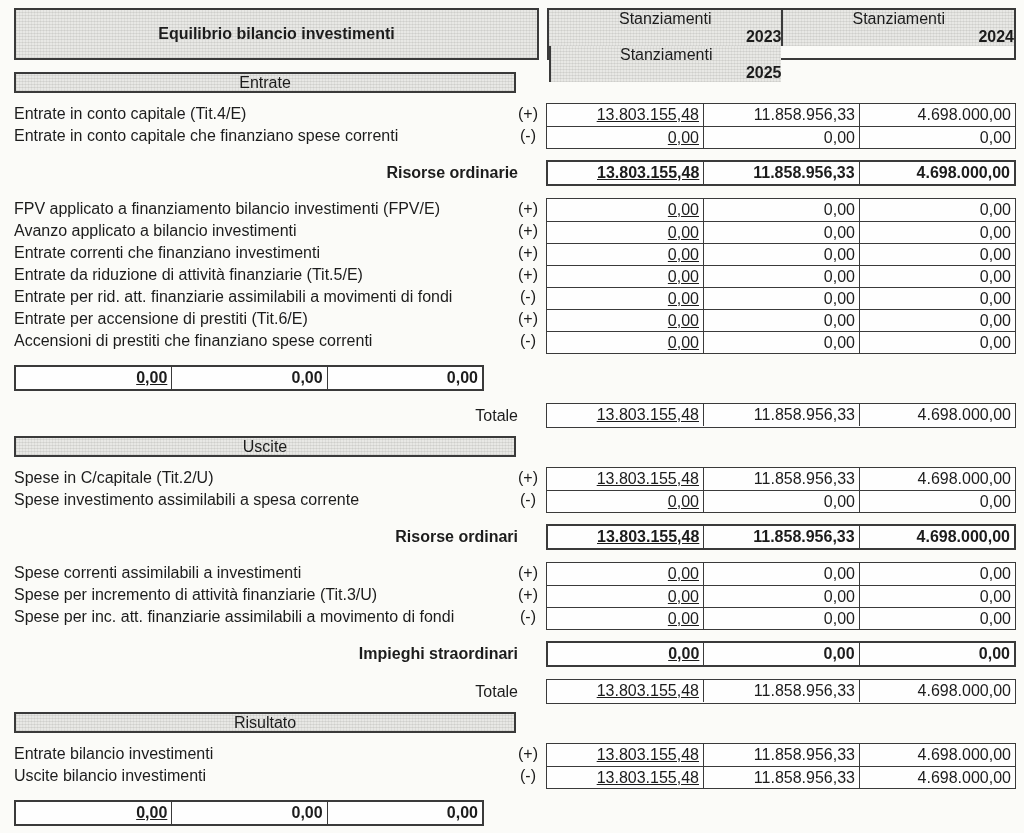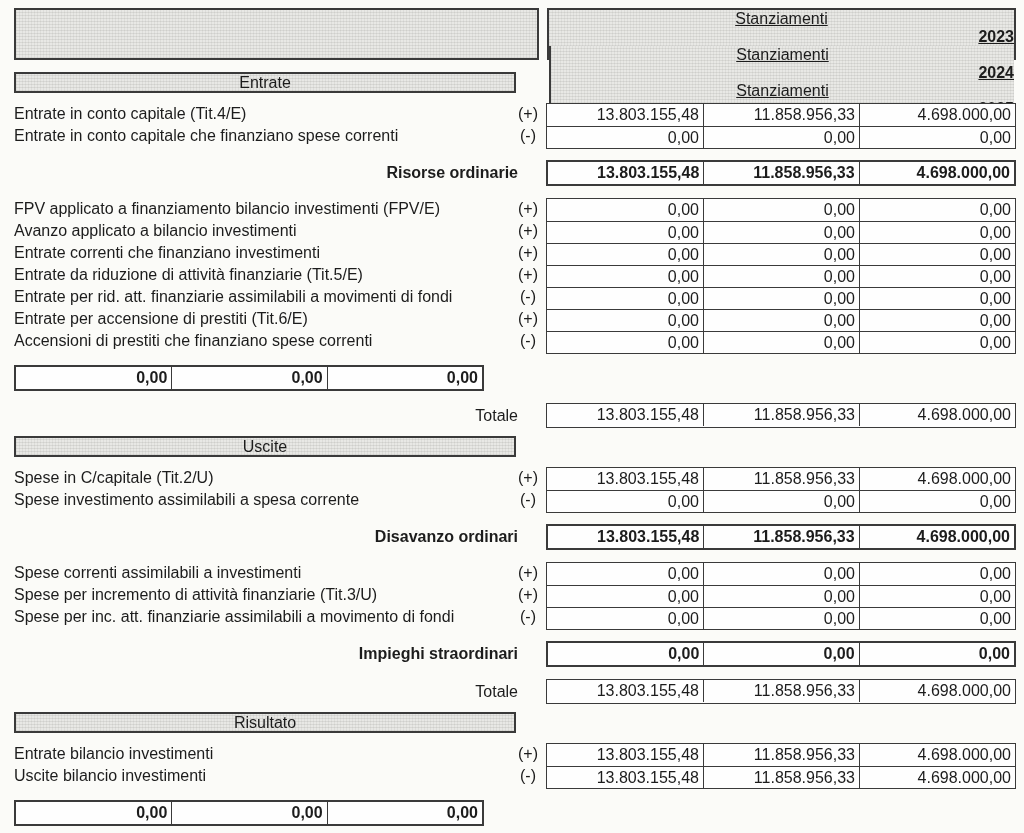--- a/index.html
+++ b/index.html
@@ -28,23 +28,22 @@
   
   .header-row{display:flex;margin-bottom:8px;}
   .title-cell{
     width:526px;height:52px;box-sizing:border-box;margin-right:8px;
     border:2px solid var(--border);
     display:flex;flex-direction:column;justify-content:center;text-align:center;
   }
   .title-cell .t1{font-weight:bold;}
   .head-grid{
     width:470px;height:52px;box-sizing:border-box;
-    display:grid;grid-template-columns:1fr;
+    display:grid;grid-template-columns:1fr 1fr;
     border:2px solid var(--border);
-    text-decoration:underline;
   }
   .head-cell{
     box-sizing:border-box;text-align:center;
     display:flex;flex-direction:column;justify-content:center;
     border-left:2px solid var(--border);
   }
   .head-cell:first-child{border-left:none;}
   .head-cell .yr{font-weight:bold;text-align:right;}
   
   .tbody{display:flex;flex-direction:column;}
@@ -66,21 +65,21 @@
     display:grid;grid-template-columns:1fr 1fr 1fr;grid-auto-rows:22px;
     align-content:start;
     border:1px solid var(--border);
   }
   .cell{
     box-sizing:border-box;height:22px;line-height:21px;
     text-align:right;padding-right:4px;white-space:nowrap;
     border-left:1px solid var(--border);
     border-top:1px solid var(--border);
   }
-  .cell:nth-child(3n+1){border-left:none;}
+  .cell:nth-child(3n+1){border-left:none;text-decoration:underline;}
   .cell:nth-child(-n+3){border-top:none;}
   
   .summary{display:flex;}
   .summary .lab{
     width:532px;box-sizing:border-box;
     text-align:right;padding-right:28px;line-height:25px;white-space:nowrap;
   }
   .summary .valbox{grid-auto-rows:22px;}
   .summary.subtotal{margin-bottom:12px;}
   .summary.subtotal .lab{font-weight:bold;}
@@ -89,20 +88,21 @@
   .summary.total{margin-bottom:4px;}
   .summary.total .valbox{border:1px solid var(--border);}
 </style>
 </head>
 <body>
 
 <div class="page">
 
   <div class="header-row">
     <div class="title-cell gray-tex">
+      <div class="t1">Equilibrio bilancio investimenti</div>
     </div>
     <div class="head-grid">
       <div class="head-cell gray-tex">
         <div>Stanziamenti</div>
         <div class="yr">2023</div>
       </div>
       <div class="head-cell gray-tex">
         <div>Stanziamenti</div>
         <div class="yr">2024</div>
       </div>
@@ -232,21 +232,21 @@
     <div class="valbox">
           <div class="cell">13.803.155,48</div>
           <div class="cell">11.858.956,33</div>
           <div class="cell">4.698.000,00</div>
           <div class="cell">0,00</div>
           <div class="cell">0,00</div>
           <div class="cell">0,00</div>
         </div>
   </div>
       <div class="summary subtotal">
-    <div class="lab">Disavanzo ordinari</div>
+    <div class="lab">Risorse ordinari</div>
     <div class="valbox">
       <div class="cell">13.803.155,48</div>
       <div class="cell">11.858.956,33</div>
       <div class="cell">4.698.000,00</div>
     </div>
   </div>
       <div class="block">
     <div class="labcol">
           <div class="labline">
     <div class="lab">Spese correnti assimilabili a investimenti</div>

